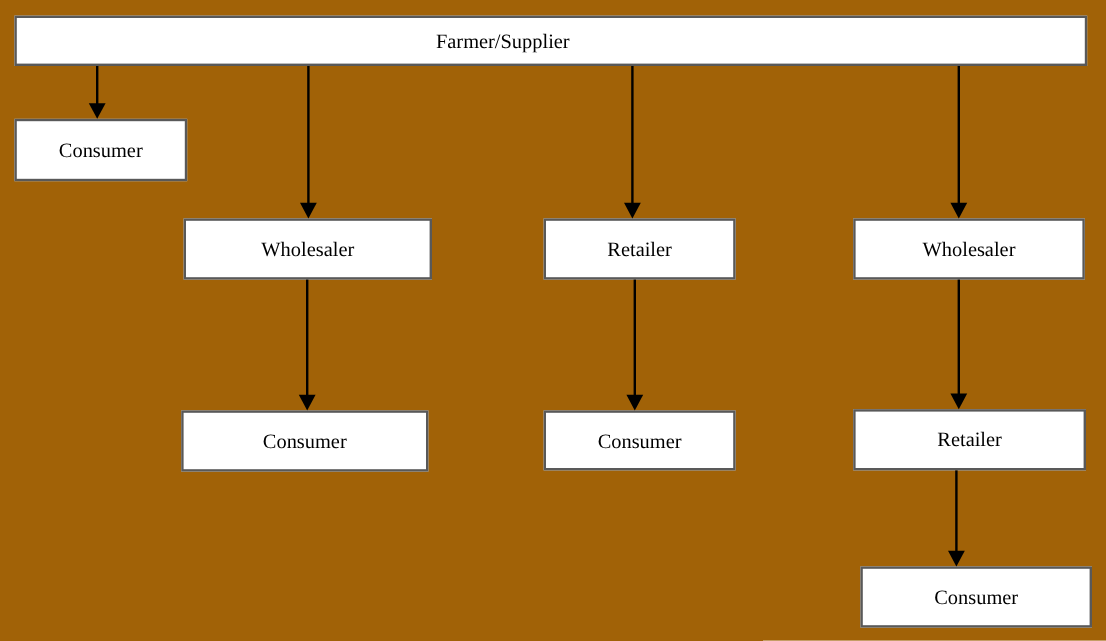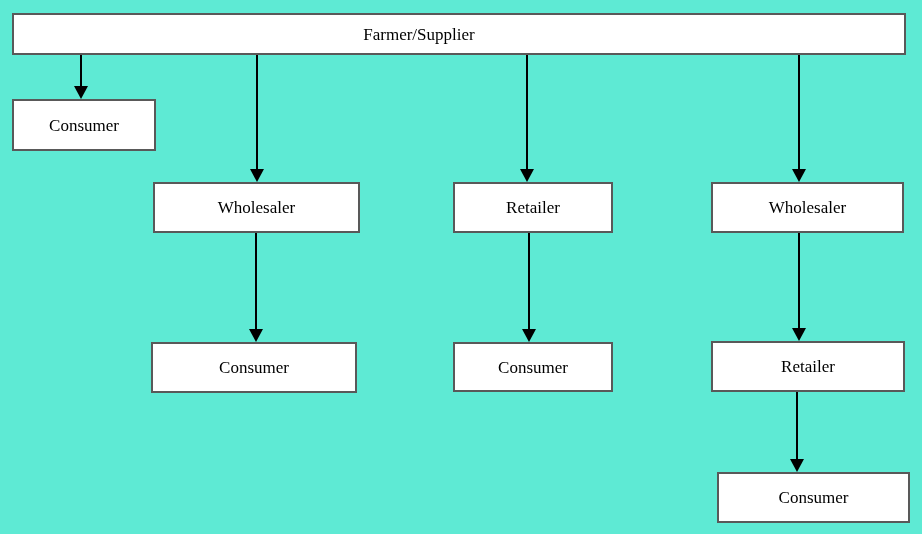--- a/index.html
+++ b/index.html
@@ -4,21 +4,21 @@
 <style>
   html, body {
     margin: 0;
     padding: 0;
     background: #ffffff;
   }
   #canvas {
     position: relative;
     width: 922px;
     height: 534px;
-    background: #5eead4;
+    background: #a16207;
     font-family: "Liberation Serif", serif;
     overflow: hidden;
   }
   .node {
     position: absolute;
     box-sizing: border-box;
     border: 2px solid #595959;
     background: #ffffff;
     color: #000000;
     display: flex;

